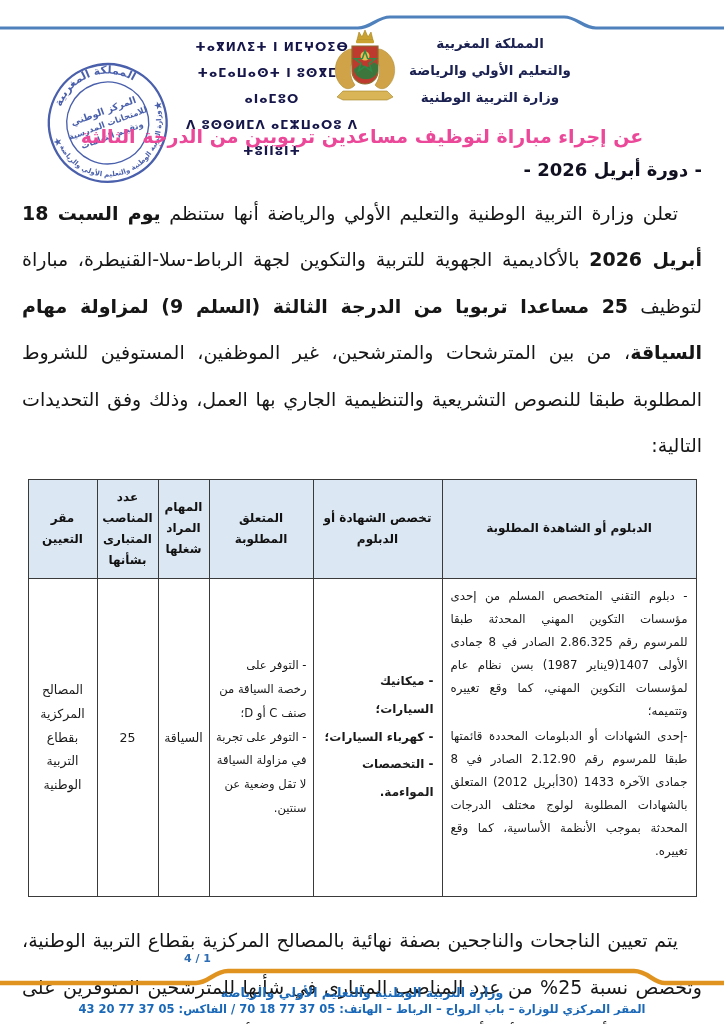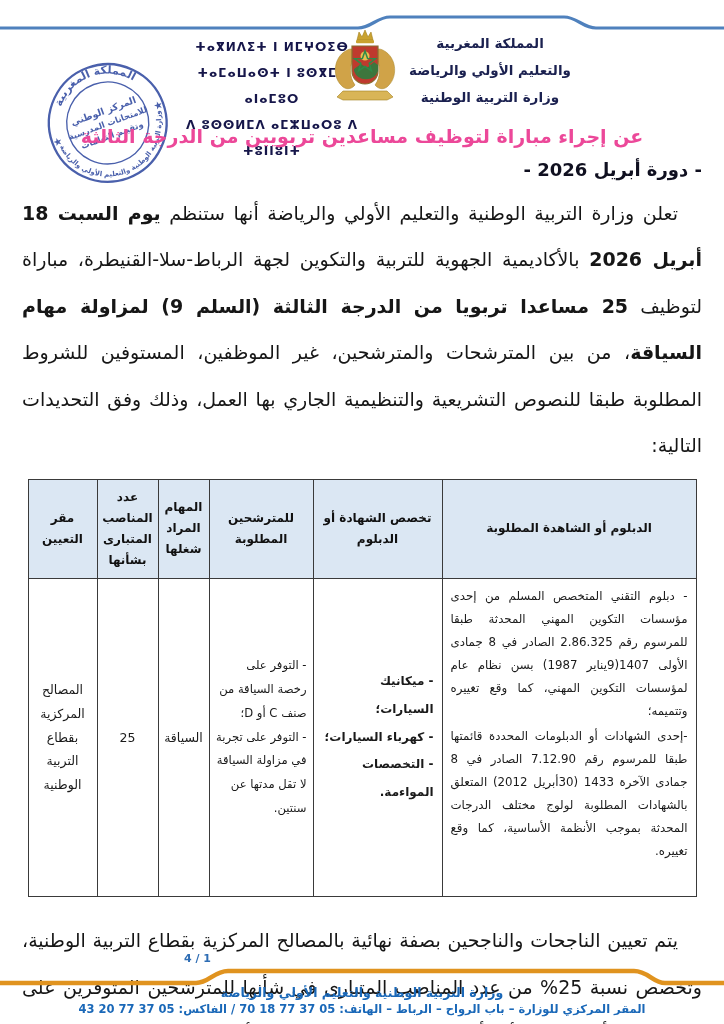--- a/index.html
+++ b/index.html
@@ -121,40 +121,40 @@
           <col style="width:129px">
           <col style="width:104px">
         <col style="width:51px">
           <col style="width:61px">
           <col style="width:69px">
       </colgroup>
       <thead>
         <tr>
           <th>الدبلوم أو الشاهدة المطلوبة</th>
           <th>تخصص الشهادة أو الدبلوم</th>
-          <th>للمترشحين المطلوبة</th>
+          <th>المتعلق المطلوبة</th>
           <th>المهام المراد شغلها</th>
           <th>عدد المناصب المتبارى بشأنها</th>
           <th>مقر التعيين</th>
         </tr>
       </thead>
       <tbody>
         <tr>
           <td class="cell-diploma">
             <div class="item">- دبلوم التقني المتخصص المسلم من إحدى مؤسسات التكوين المهني المحدثة طبقا للمرسوم رقم 2.86.325 الصادر في 8 جمادى الأولى 1407(9يناير 1987) بسن نظام عام لمؤسسات التكوين المهني، كما وقع تغييره وتتميمه؛</div>
-            <div class="item">-إحدى الشهادات أو الدبلومات المحددة قائمتها طبقا للمرسوم رقم 7.12.90 الصادر في 8 جمادى الآخرة 1433 (30أبريل 2012) المتعلق بالشهادات المطلوبة لولوج مختلف الدرجات المحدثة بموجب الأنظمة الأساسية، كما وقع تغييره.</div>
+            <div class="item">-إحدى الشهادات أو الدبلومات المحددة قائمتها طبقا للمرسوم رقم 2.12.90 الصادر في 8 جمادى الآخرة 1433 (30أبريل 2012) المتعلق بالشهادات المطلوبة لولوج مختلف الدرجات المحدثة بموجب الأنظمة الأساسية، كما وقع تغييره.</div>
           </td>
           <td class="cell-specialty">
             <div>- ميكانيك السيارات؛</div>
             <div>- كهرباء السيارات؛</div>
             <div>- التخصصات المواءمة.</div>
           </td>
           <td class="cell-qualif">
             <div>- التوفر على رخصة السياقة من صنف C أو D؛</div>
-            <div>- التوفر على تجربة في مزاولة السياقة لا تقل مدتها عن سنتين.</div>
+            <div>- التوفر على تجربة في مزاولة السياقة لا تقل وضعية عن سنتين.</div>
           </td>
           <td class="cell-tasks">السياقة</td>
           <td class="cell-count">25</td>
           <td class="cell-location">المصالح المركزية بقطاع التربية الوطنية</td>
         </tr>
       </tbody>
     </table>
 
     <p class="closing">يتم تعيين الناجحات والناجحين بصفة نهائية بالمصالح المركزية بقطاع التربية الوطنية، وتخصص نسبة 25% من عدد المناصب المتبارى في شأنها للمترشحين المتوفرين على صفة مقاوم أو مكفول الأمة أو محارب قديم، ونسبة 7% للأشخاص في وضعية إعاقة.</p>
   </div>

